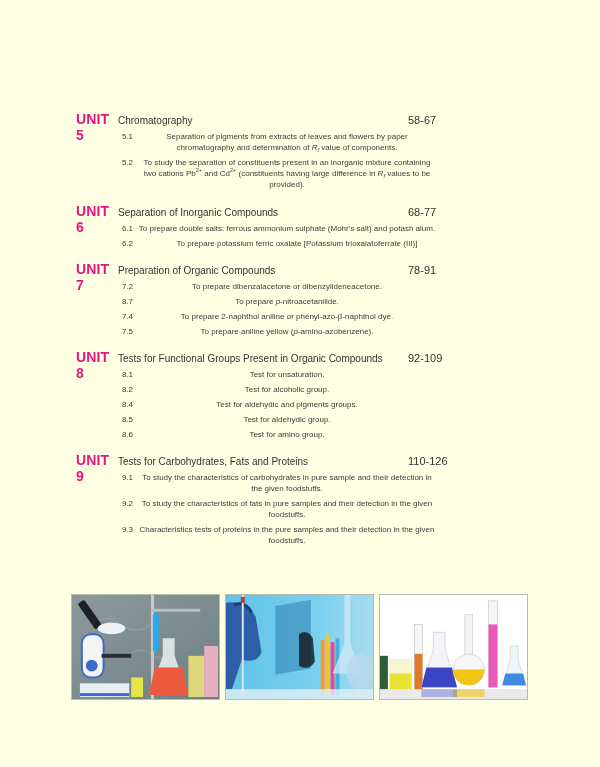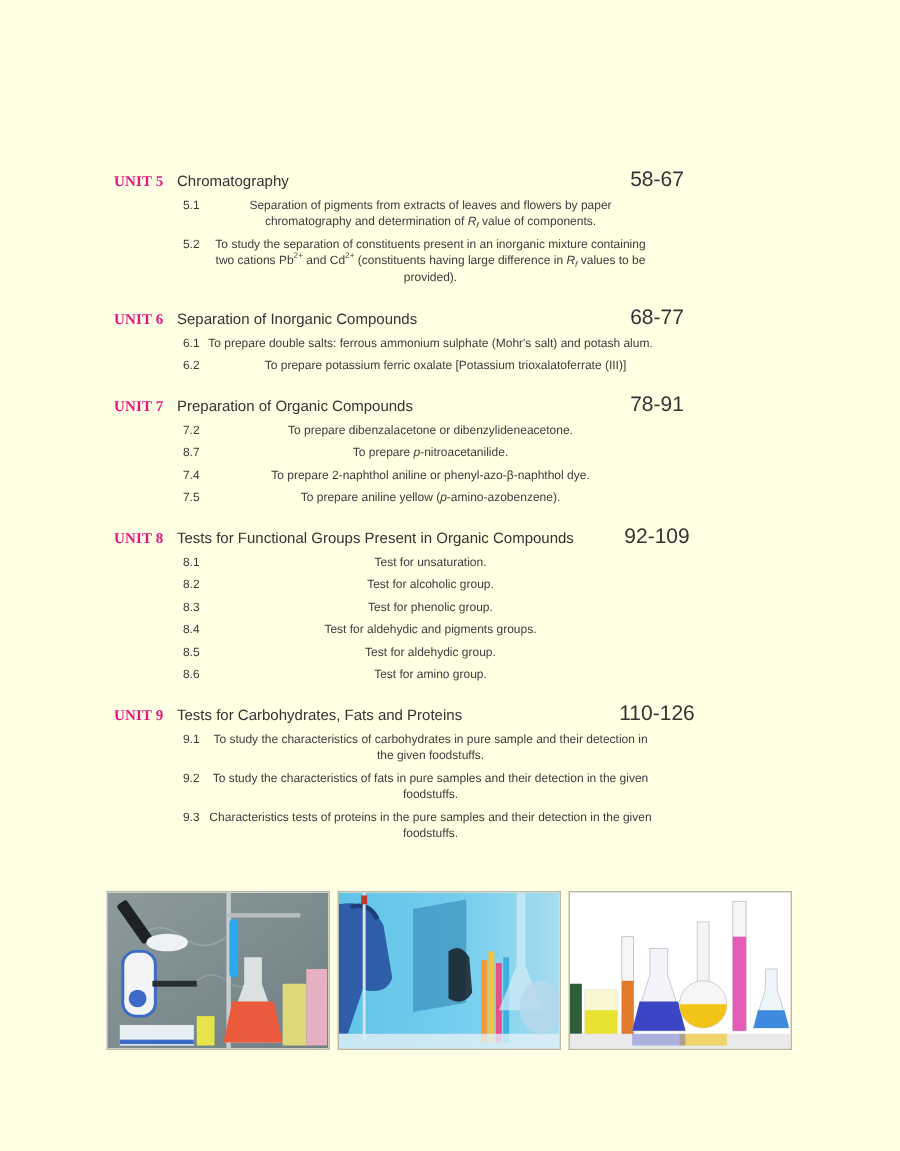--- a/index.html
+++ b/index.html
@@ -28,33 +28,32 @@
   .unit-head {
     display: flex;
     align-items: baseline;
     height: 15px;
     margin-bottom: 5px;
   }
   .unit-label {
     width: 42px;
     color: #E6157E;
     font-weight: bold;
-    font-size: 10px;
+    font-size: 14px;
     letter-spacing: 0.1px;
-    font-family: Liberation Serif, serif;
   }
   .unit-title {
     flex: 1;
     font-size: 10px;
     color: #333;
   }
   .unit-pages {
-    font-size: 14px;
+    font-size: 11px;
     color: #333;
-    text-align: center;
+    text-align: left;
     width: 60px;
     margin-right: -2px;
   }
   .item {
     display: flex;
     margin-left: 42px;
     font-size: 8px;
     line-height: 11px;
     color: #3c3c3c;
     margin-bottom: 4px;
@@ -164,24 +163,20 @@
       <span class="unit-title">Tests for Functional Groups Present in Organic Compounds</span>
       <span class="unit-pages">92-109</span>
     </div>
     <div class="item">
       <span class="item-num">8.1</span>
       <span class="item-text">Test for unsaturation.</span>
     </div>
     <div class="item">
       <span class="item-num">8.2</span>
       <span class="item-text">Test for alcoholic group.</span>
-    </div>
-    <div class="item">
-      <span class="item-num">8.3</span>
-      <span class="item-text">Test for phenolic group.</span>
     </div>
     <div class="item">
       <span class="item-num">8.4</span>
       <span class="item-text">Test for aldehydic and pigments groups.</span>
     </div>
     <div class="item">
       <span class="item-num">8.5</span>
       <span class="item-text">Test for aldehydic group.</span>
     </div>
     <div class="item">

